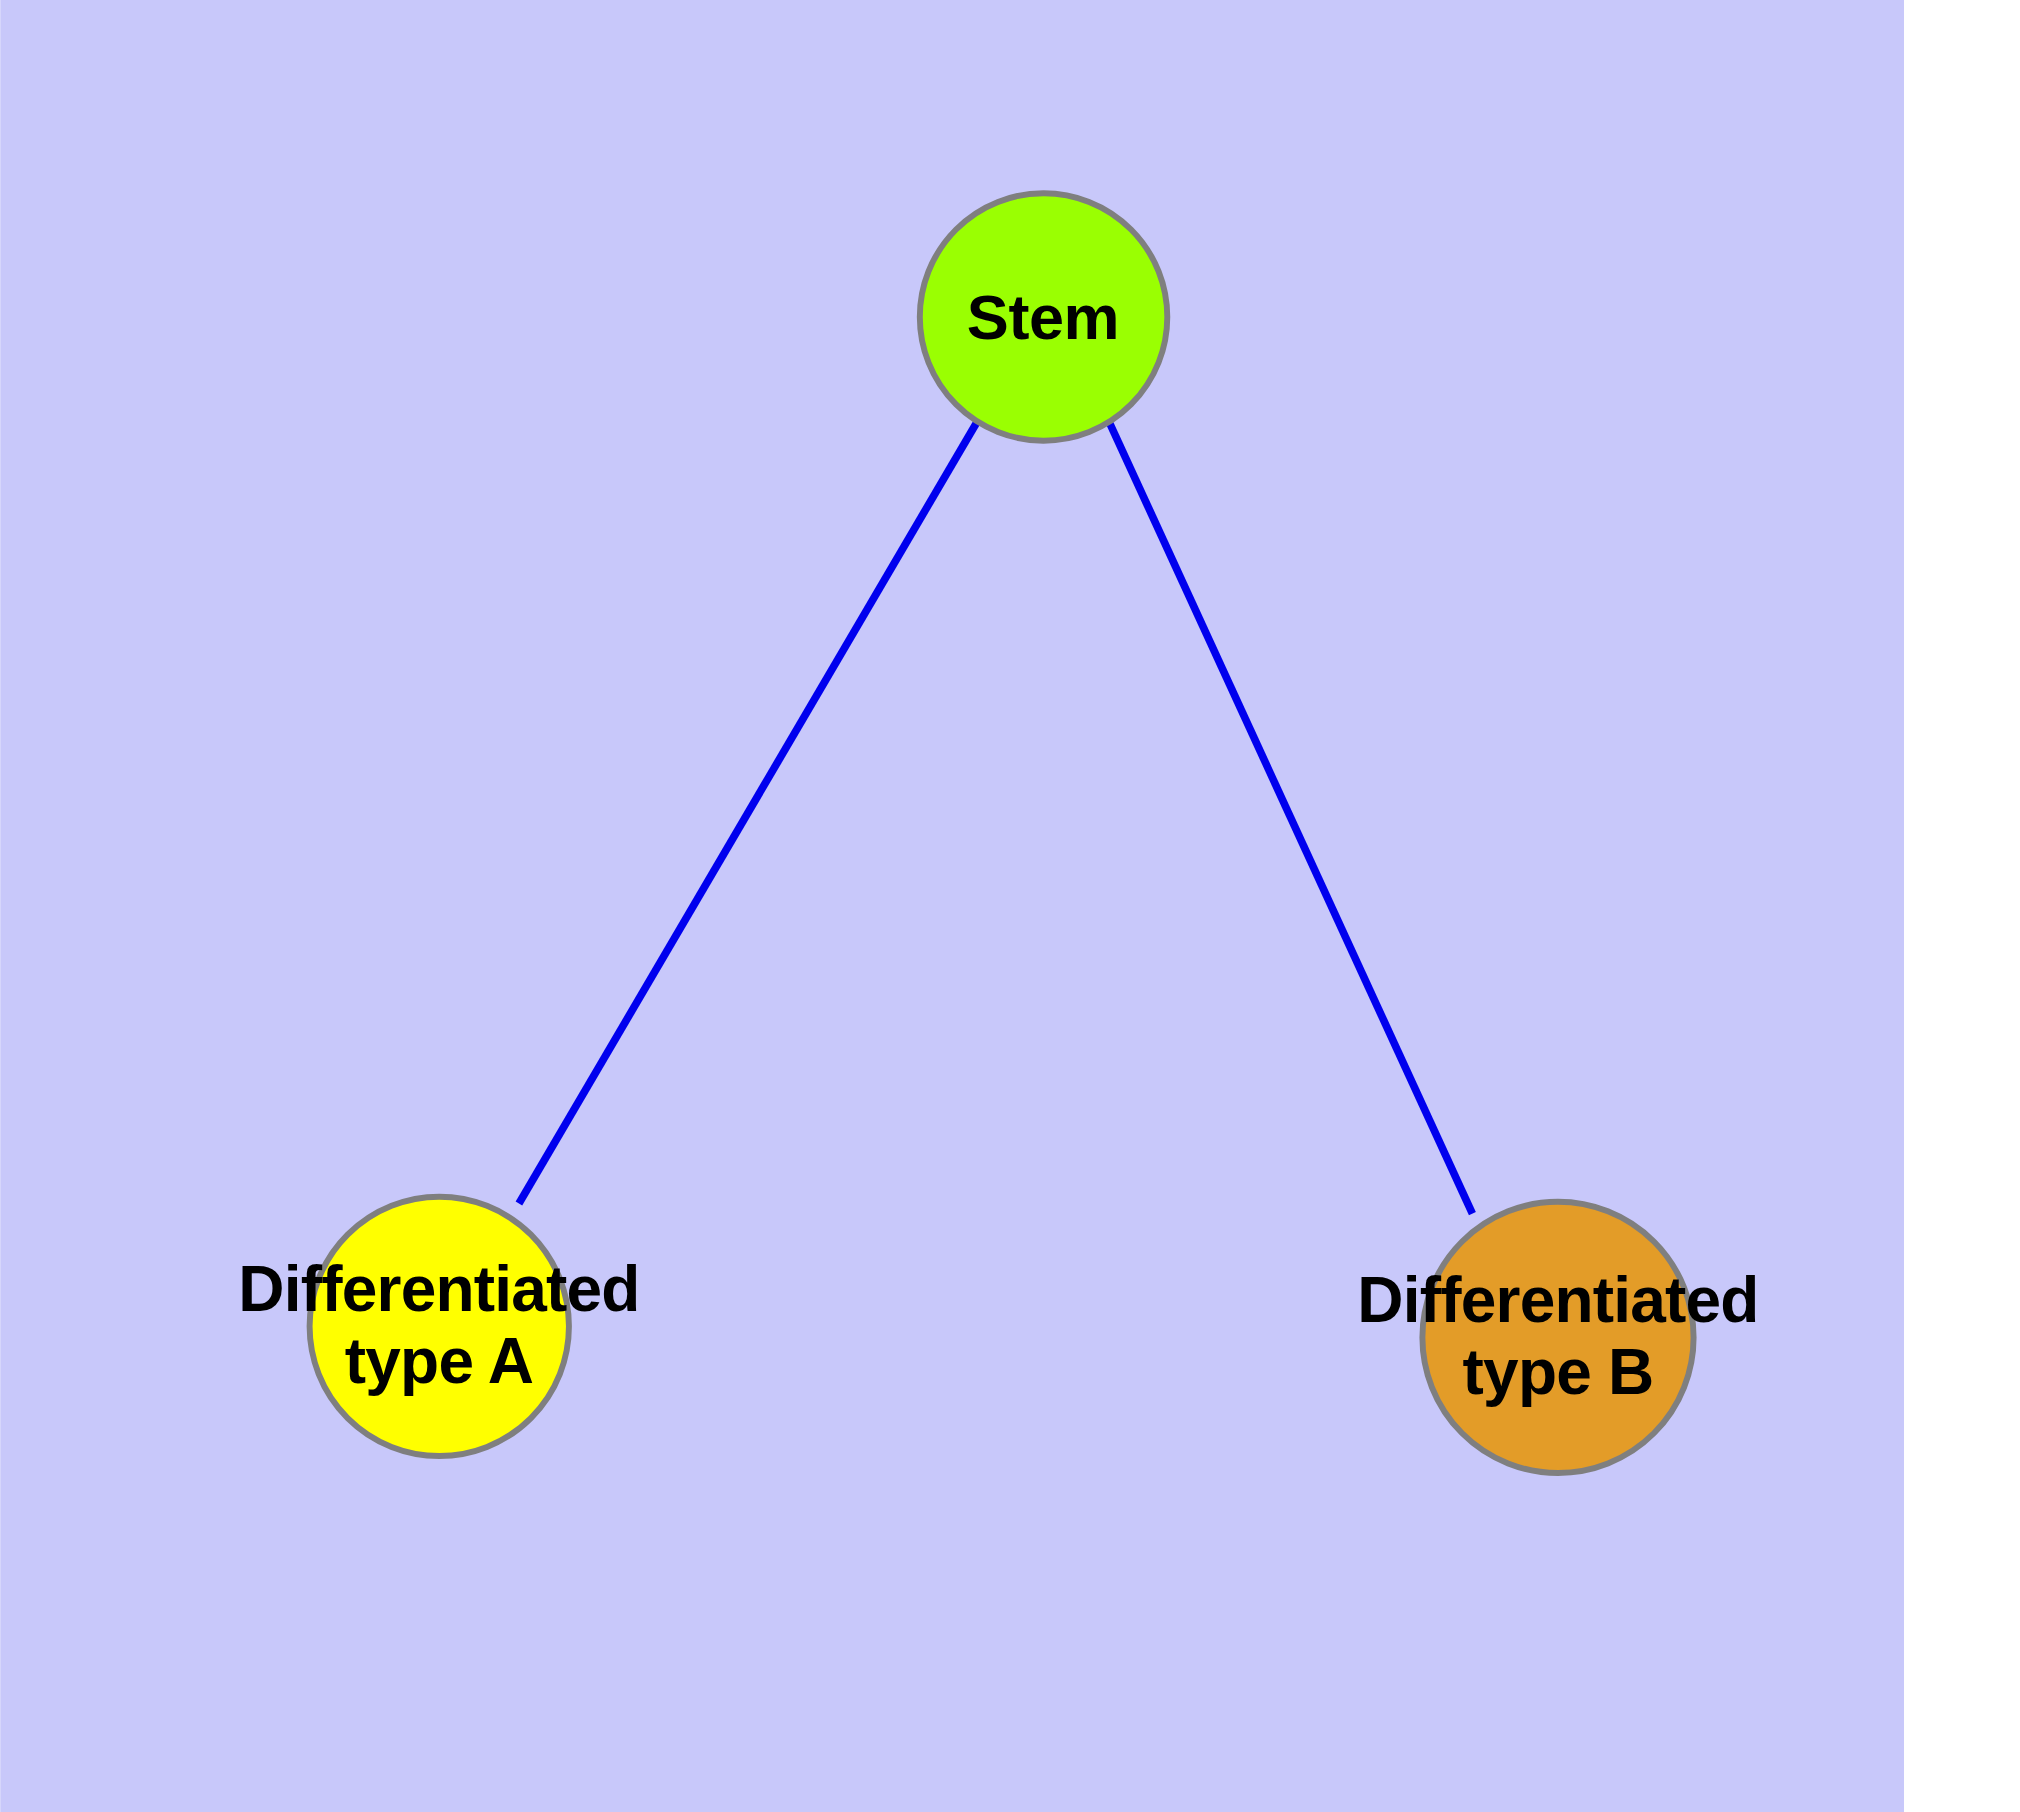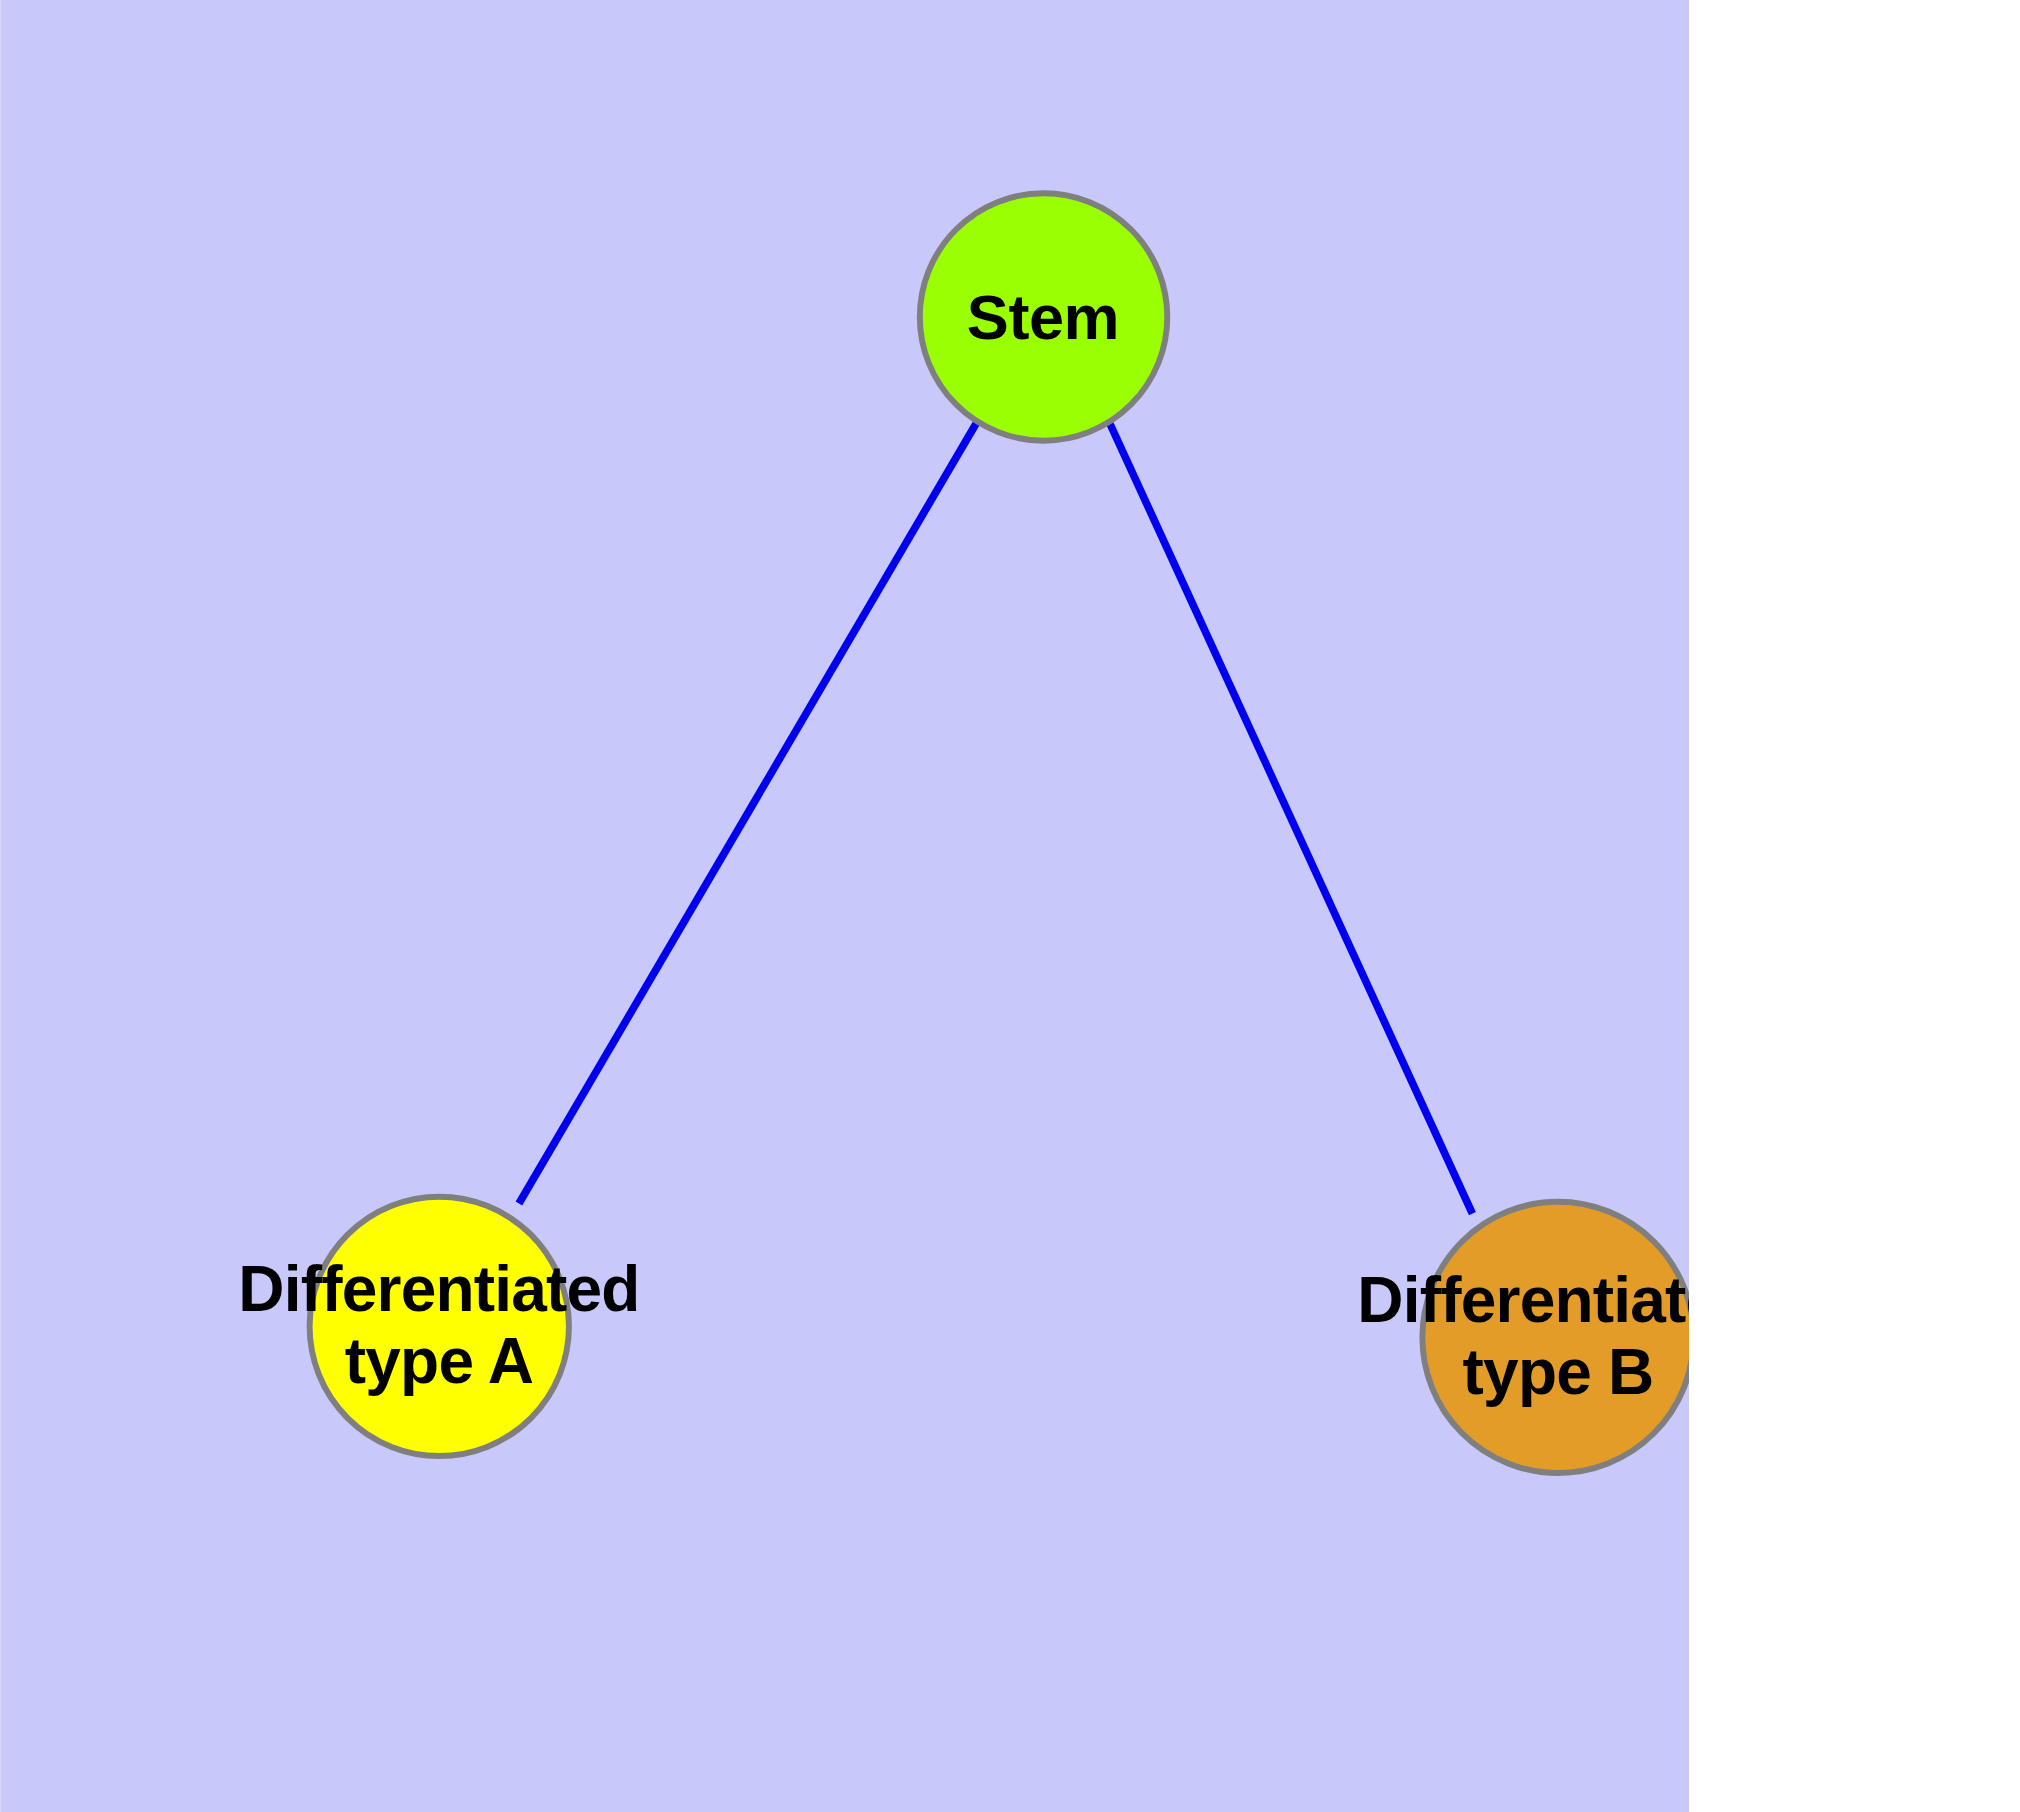--- a/index.html
+++ b/index.html
@@ -34,21 +34,21 @@
     pointer-events: none;
     user-select: none;
   }
   .label-stem      { font-size: 63px; letter-spacing: -0.4px; }
   .label-diff-a    { font-size: 64px; letter-spacing: -0.8px; }
   .label-diff-b    { font-size: 64px; letter-spacing: -0.8px; }
 </style>
 </head>
 <body>
 
-<div id="canvas" style="width: 1689px; height: 1812px;">
+<div id="canvas" style="width: 1904px; height: 1812px;">
 
   <svg id="graph-svg" viewBox="0 0 2384 2138" xmlns="http://www.w3.org/2000/svg">
 
     <rect id="bg-rect" x="0" y="0" width="2384" height="2138" fill="#c8c8fa"></rect>
 
     <g id="edges-group">
       <line id="edge-0" x1="1153" y1="497" x2="612" y2="1420" stroke="#0000ee" stroke-width="9" stroke-linecap="butt"></line>
       <line id="edge-1" x1="1308" y1="497" x2="1737" y2="1432" stroke="#0000ee" stroke-width="9" stroke-linecap="butt"></line>
     </g>
 

